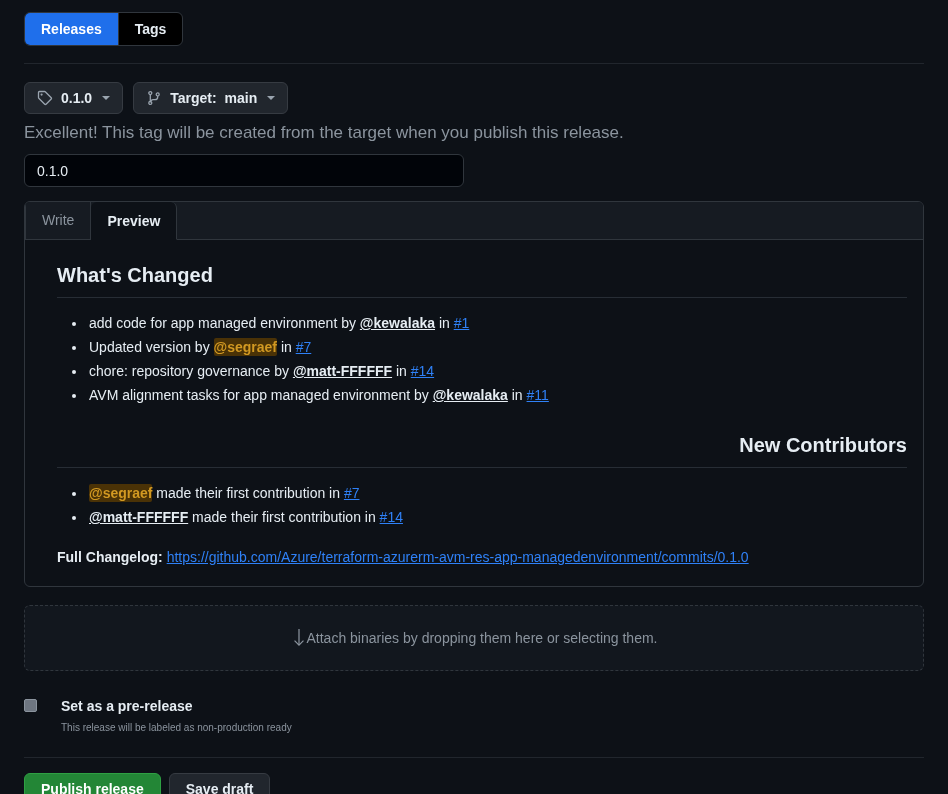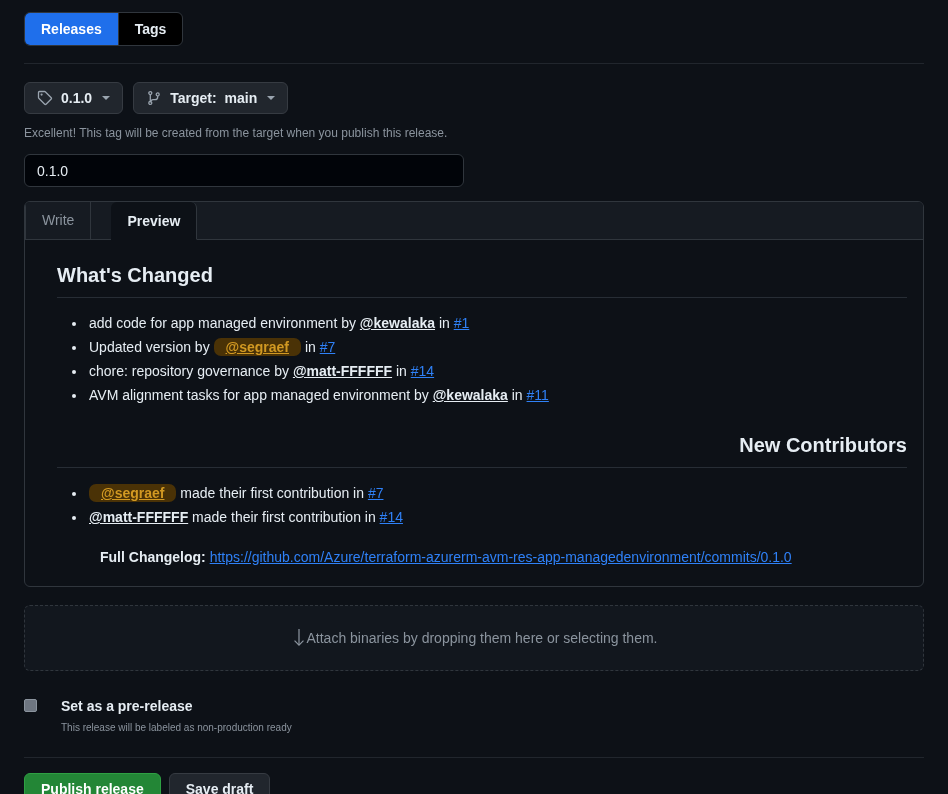--- a/index.html
+++ b/index.html
@@ -74,21 +74,21 @@
   .caret{
     width:0;height:0;margin-left:2px;
     border-left:4px solid transparent;border-right:4px solid transparent;
     border-top:4px solid #9aa4af;
   }
   .ico{display:inline-flex;align-items:center;justify-content:center;width:16px;height:16px;}
   .ico svg{display:block;}
 
   .helper{
     color:var(--text-muted);
-    font-size:12px;line-height:18px;
+    font-size:17px;line-height:18px;
     margin-top:10px;
   }
 
   
   .tag-input{
     margin-top:12px;
     width:440px;height:33px;
     background:var(--input);
     border:1px solid var(--border);
     border-radius:6px;
@@ -104,21 +104,21 @@
     margin-top:14px;
     border:1px solid var(--border);
     border-radius:6px;
     background:var(--panel);
     overflow:hidden;
   }
   .editor-head{
     background:var(--panel-head);
     border-bottom:1px solid var(--border);
     display:flex;align-items:flex-end;
-    height:38px;padding:0;gap:20px;
+    height:38px;padding:0;
   }
   .etab{
     font-size:14px;line-height:18px;
     padding:9px 16px;
     color:var(--text-muted);
     background:transparent;
     border:0;border-right:1px solid var(--border);
     cursor:pointer;height:38px;
     font-family:inherit;
   }
@@ -143,28 +143,27 @@
   ul.md li{
     font-size:14px;line-height:24px;color:var(--text);
     margin:0;padding-left:2px;
   }
   ul.md li::marker{color:var(--text);}
   a.lnk{color:var(--link);text-decoration:underline;}
   .user{color:var(--text);font-weight:700;text-decoration:underline;}
   .mention{
     color:var(--mention-fg);font-weight:700;
     background:var(--mention-bg);
-    padding:1px 12px;border-radius:7px;
-    text-decoration:underline;
+    padding:1px 0;border-radius:2px;
   }
   .changelog{
     font-size:14px;line-height:22px;
     margin:17px 0 0 16px;color:var(--text);
   }
-  .changelog b{font-weight:700;margin-left:43px;}
+  .changelog b{font-weight:700;}
 
   
   .dropzone{
     margin-top:18px;height:66px;
     border:1px dashed #30363d;
     border-radius:6px;
     background:#12171e;
     display:flex;align-items:center;justify-content:center;
     gap:0;
     color:var(--text-muted);

